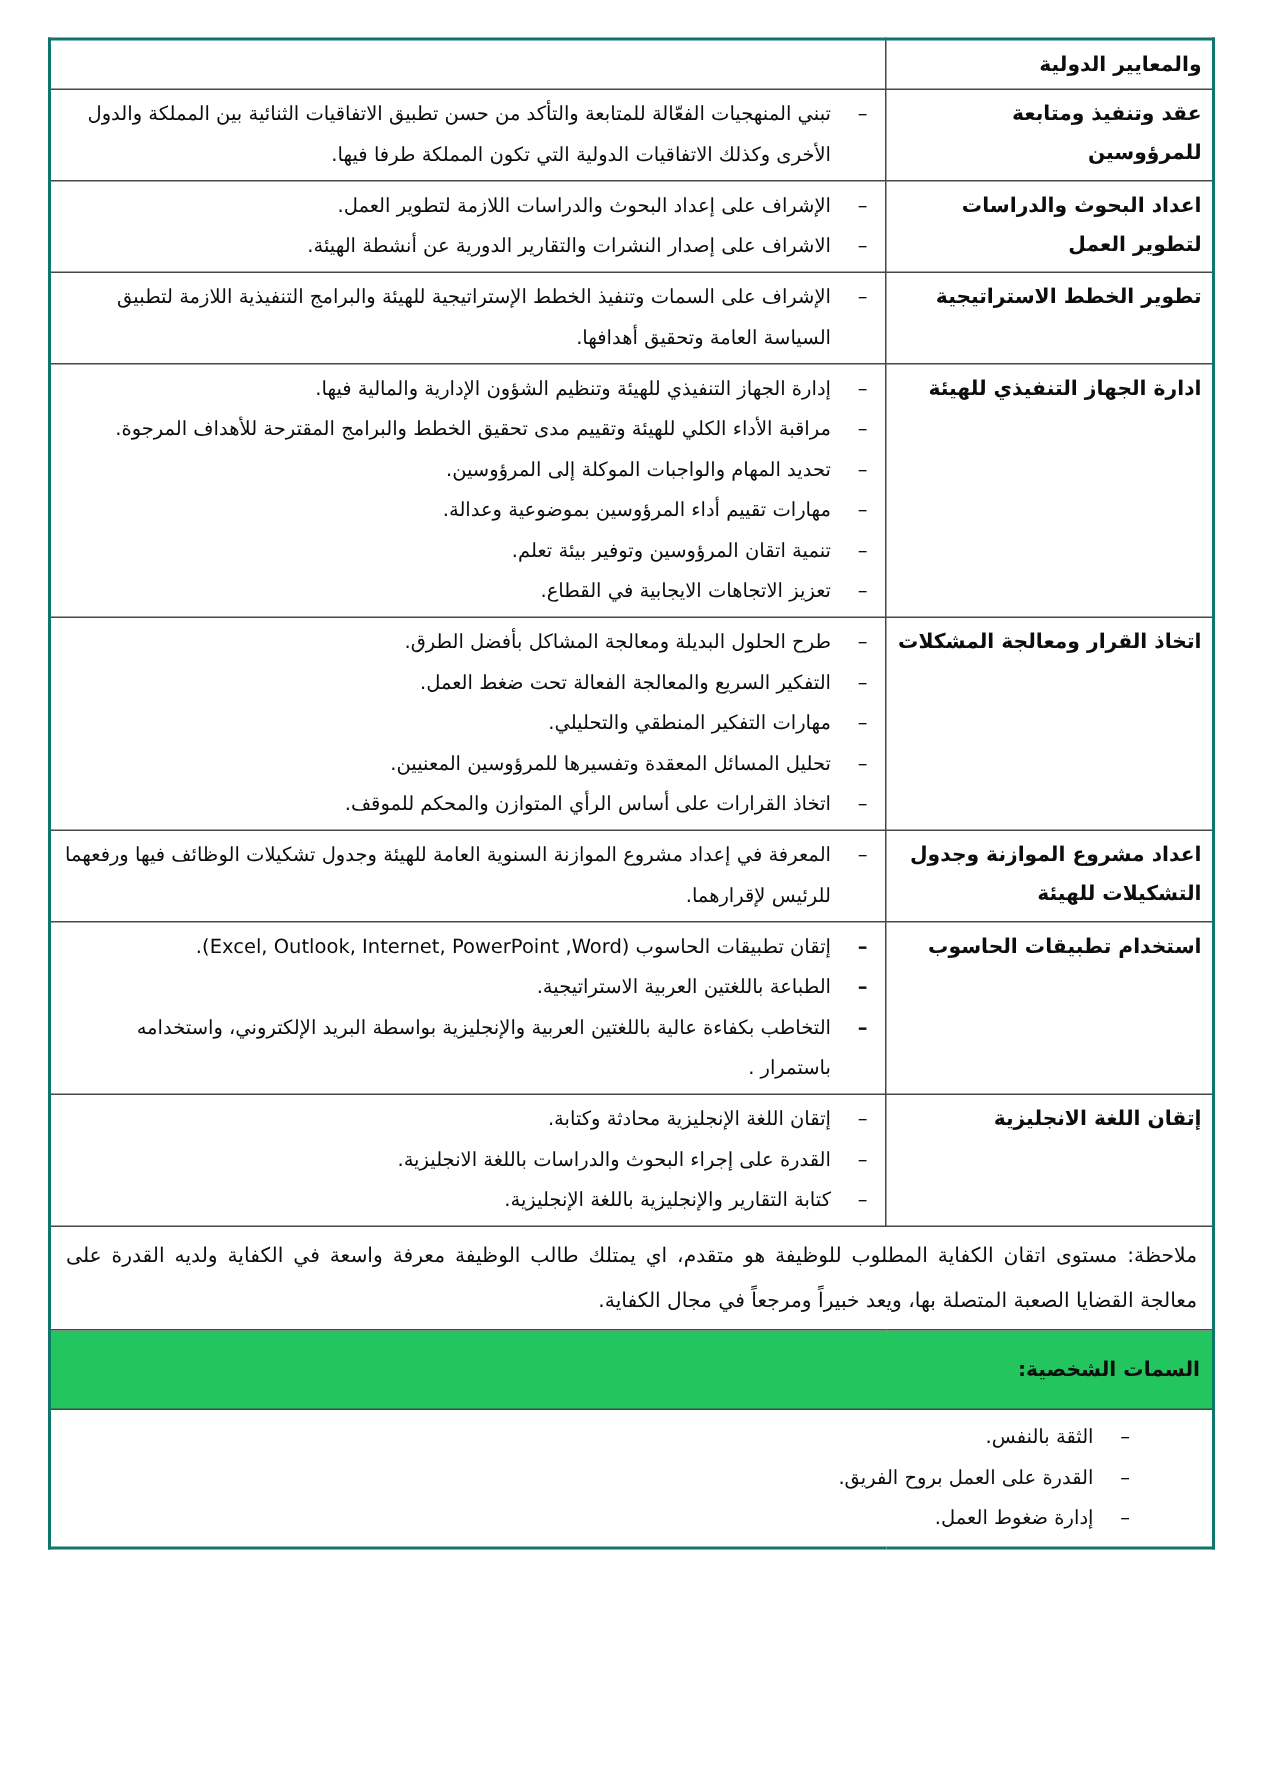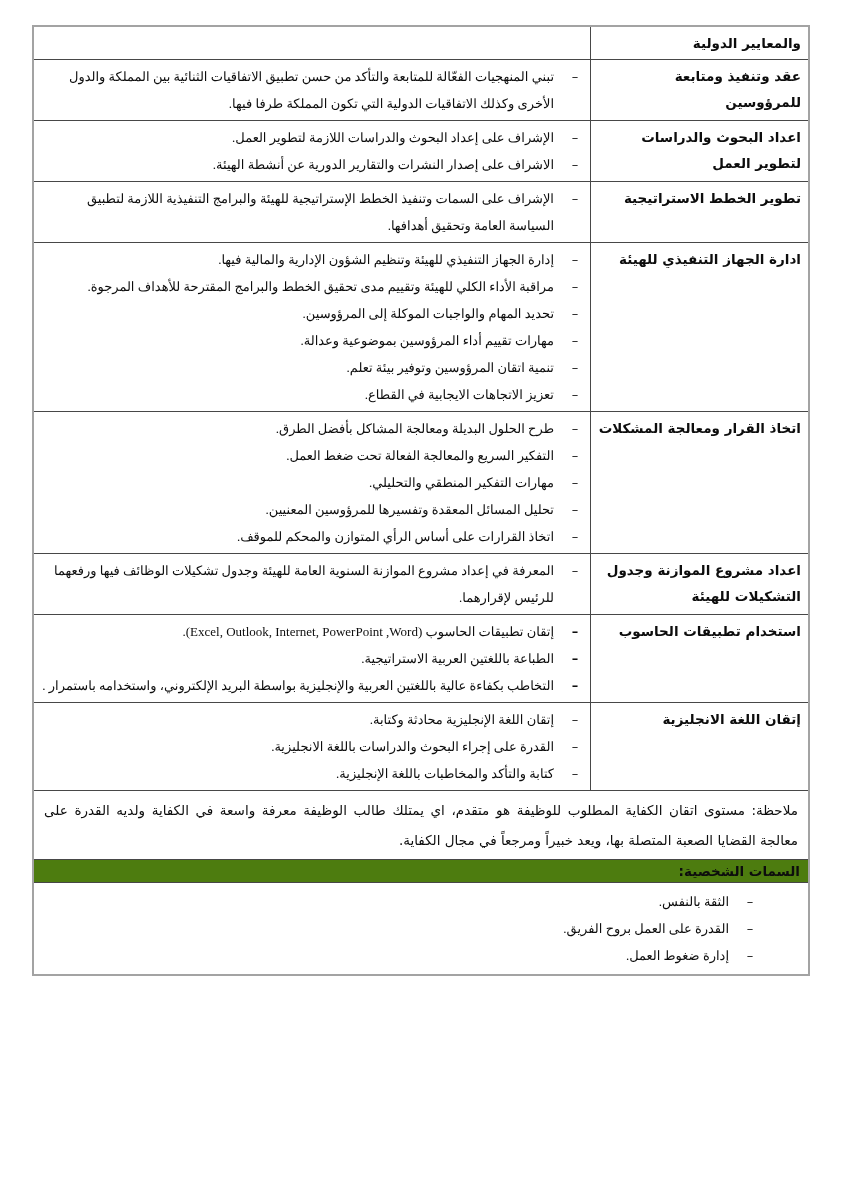--- a/index.html
+++ b/index.html
@@ -17,21 +17,21 @@
     width:778px;
     border-collapse:collapse;
     direction:rtl;
     table-layout:fixed;
   }
   .doc-table td{
     border:1px solid #474747;
     vertical-align:top;
     padding:0;
   }
-  .doc-table{border:2px solid #a3a3a3;}
+  .doc-table{border:2px solid #0f766e;}
   .hdr-cell{
     width:206px;
     font-weight:bold;
     font-size:13.5px;
     line-height:26px;
     padding:3px 7px 3px 4px !important;
   }
   .content-cell{
     font-size:13px;
     line-height:27px;
@@ -40,35 +40,35 @@
   .item{
     display:flex;
     gap:15px;
     align-items:flex-start;
   }
   .item .dash{
     flex:0 0 12px;
     text-align:center;
   }
   .item.bold-bullet .dash{font-weight:bold;}
-  .item .itxt{flex:1;font-family:Liberation Serif, serif;}
+  .item .itxt{flex:1;}
   .note-cell{
     font-weight:normal;
     font-size:13.5px;
     line-height:30px;
     padding:4px 10px !important;
     text-align:justify;
     text-align-last:right;
   }
   .section-cell{
-    background:#4d7c0f;
+    background:#22c55e;
     font-weight:bold;
     font-size:13.5px;
     line-height:22px;
-    padding:0 8px !important;
+    padding:15px 8px !important;
   }
   .traits-cell{
     font-size:13px;
     line-height:27px;
     padding:5px 52px 5px 8px !important;
   }
 </style>
 </head>
 <body>
 
@@ -195,21 +195,21 @@
           <div class="item">
             <span class="dash">–</span>
             <span class="itxt">إتقان اللغة الإنجليزية محادثة وكتابة.</span>
           </div>
           <div class="item">
             <span class="dash">–</span>
             <span class="itxt">القدرة على إجراء البحوث والدراسات باللغة الانجليزية.</span>
           </div>
           <div class="item">
             <span class="dash">–</span>
-            <span class="itxt">كتابة والتأكد والمخاطبات باللغة الإنجليزية.</span>
+            <span class="itxt">كتابة التقارير والإنجليزية باللغة الإنجليزية.</span>
           </div>
         </td>
       </tr>
       <tr>
         <td class="note-cell" colspan="2">ملاحظة: مستوى اتقان الكفاية المطلوب للوظيفة هو متقدم، اي يمتلك طالب الوظيفة معرفة واسعة في الكفاية ولديه القدرة على معالجة القضايا الصعبة المتصلة بها، ويعد خبيراً ومرجعاً في مجال الكفاية.</td>
       </tr>
       <tr>
         <td class="section-cell" colspan="2">السمات الشخصية:</td>
       </tr>
       <tr>

